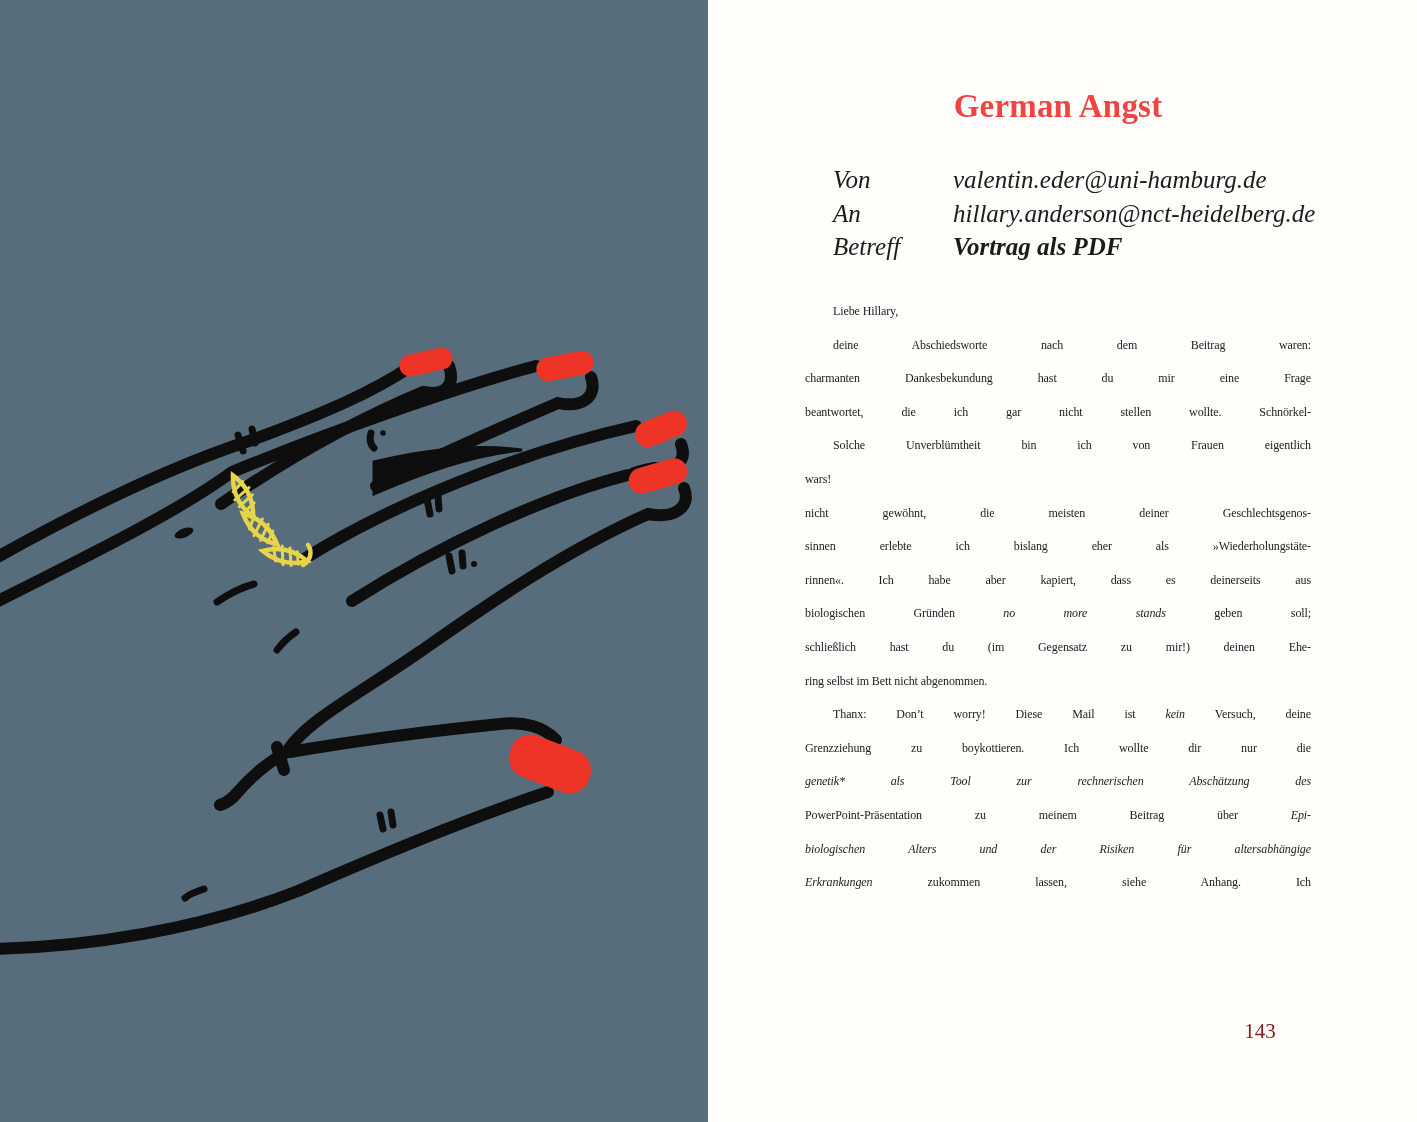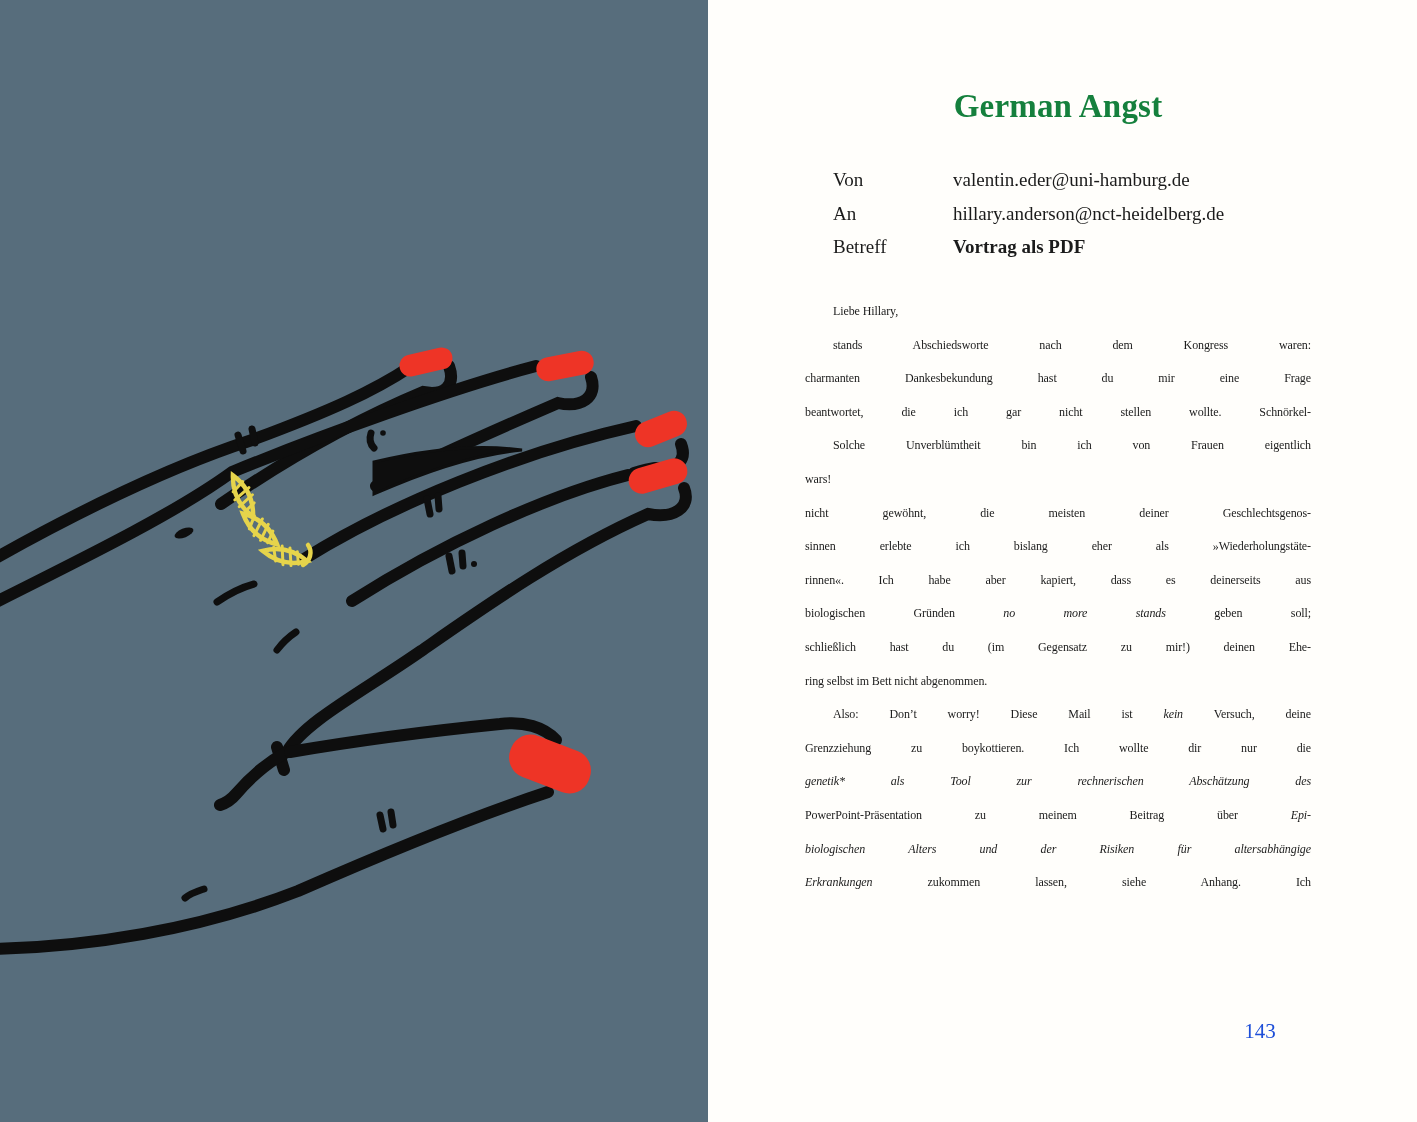--- a/index.html
+++ b/index.html
@@ -15,39 +15,39 @@
   }
   .illustration-panel svg{display:block;}
   
   .text-page{
     position:absolute;left:708px;top:0;width:709px;height:1122px;
     background:#fffefb;color:#1b1b1b;
   }
   .chapter-title{
     position:absolute;left:97px;top:84px;width:506px;margin:0;
     font-size:33px;line-height:44px;font-weight:bold;text-align:center;
-    color:#15803d;letter-spacing:.2px;
+    color:#ef4444;letter-spacing:.2px;
   }
   .email-headers{position:absolute;left:125px;top:163px;width:478px;}
-  .hrow{line-height:33.5px;font-size:19px;white-space:nowrap;}
+  .hrow{line-height:33.5px;font-size:25px;white-space:nowrap;font-style:italic;}
   .hlabel{display:inline-block;width:120px;}
   .hvalue{display:inline-block;}
   .hvalue.bold{font-weight:bold;text-align:right;}
   .email-body{position:absolute;left:97px;top:295px;width:506px;}
   .line{
     box-sizing:border-box;width:506px;
     font-size:12px;line-height:33.6px;letter-spacing:-0.1px;
     text-align:justify;white-space:normal;
   }
   .line.stretch{text-align-last:justify;}
   .line.indent{padding-left:28px;}
   .it{font-style:italic;}
   .page-number{
     position:absolute;left:530px;top:1019px;width:44px;
-    font-size:21px;text-align:center;color:#1d4ed8;
+    font-size:21px;text-align:center;color:#7f1d1d;
   }
 </style>
 </head>
 <body>
 
 <div class="illustration-panel">
   <svg viewBox="0 0 708 1122" width="708" height="1122">
 
     <g stroke="#0e0e0e" stroke-width="12" fill="none" stroke-linecap="round">
 
@@ -132,32 +132,32 @@
     <div class="hrow">
       <span class="hlabel">An</span><span class="hvalue">hillary.anderson@nct-heidelberg.de</span>
     </div>
     <div class="hrow">
       <span class="hlabel">Betreff</span><span class="hvalue bold">Vortrag als PDF</span>
     </div>
   </div>
 
   <div class="email-body" id="email-body">
       <div class="line indent"><span>Liebe Hillary,</span></div>
-      <div class="line indent stretch"><span>stands Abschiedsworte nach dem Kongress waren:</span></div>
+      <div class="line indent stretch"><span>deine Abschiedsworte nach dem Beitrag waren:</span></div>
       <div class="line stretch"><span>charmanten Dankesbekundung hast du mir eine Frage</span></div>
       <div class="line stretch"><span>beantwortet, die ich gar nicht stellen wollte. Schnörkel-</span></div>
       <div class="line indent stretch"><span>Solche Unverblümtheit bin ich von Frauen eigentlich</span></div>
       <div class="line"><span>wars!</span></div>
       <div class="line stretch"><span>nicht gewöhnt, die meisten deiner Geschlechtsgenos-</span></div>
       <div class="line stretch"><span>sinnen erlebte ich bislang eher als »Wiederholungstäte-</span></div>
       <div class="line stretch"><span>rinnen«. Ich habe aber kapiert, dass es deinerseits aus</span></div>
       <div class="line stretch"><span>biologischen Gründen </span><span class="it">no more stands</span><span> geben soll;</span></div>
       <div class="line stretch"><span>schließlich hast du (im Gegensatz zu mir!) deinen Ehe-</span></div>
       <div class="line"><span>ring selbst im Bett nicht abgenommen.</span></div>
-      <div class="line indent stretch"><span>Also: Don’t worry! Diese Mail ist </span><span class="it">kein</span><span> Versuch, deine</span></div>
+      <div class="line indent stretch"><span>Thanx: Don’t worry! Diese Mail ist </span><span class="it">kein</span><span> Versuch, deine</span></div>
       <div class="line stretch"><span>Grenzziehung zu boykottieren. Ich wollte dir nur die</span></div>
       <div class="line stretch"><span class="it">genetik* als Tool zur rechnerischen Abschätzung des</span></div>
       <div class="line stretch"><span>PowerPoint-Präsentation zu meinem Beitrag über </span><span class="it">Epi-</span></div>
       <div class="line stretch"><span class="it">biologischen Alters und der Risiken für altersabhängige</span></div>
       <div class="line stretch"><span class="it">Erkrankungen</span><span> zukommen lassen, siehe Anhang. Ich</span></div>
     </div>
 
   <div class="page-number">143</div>
 </div>
 

